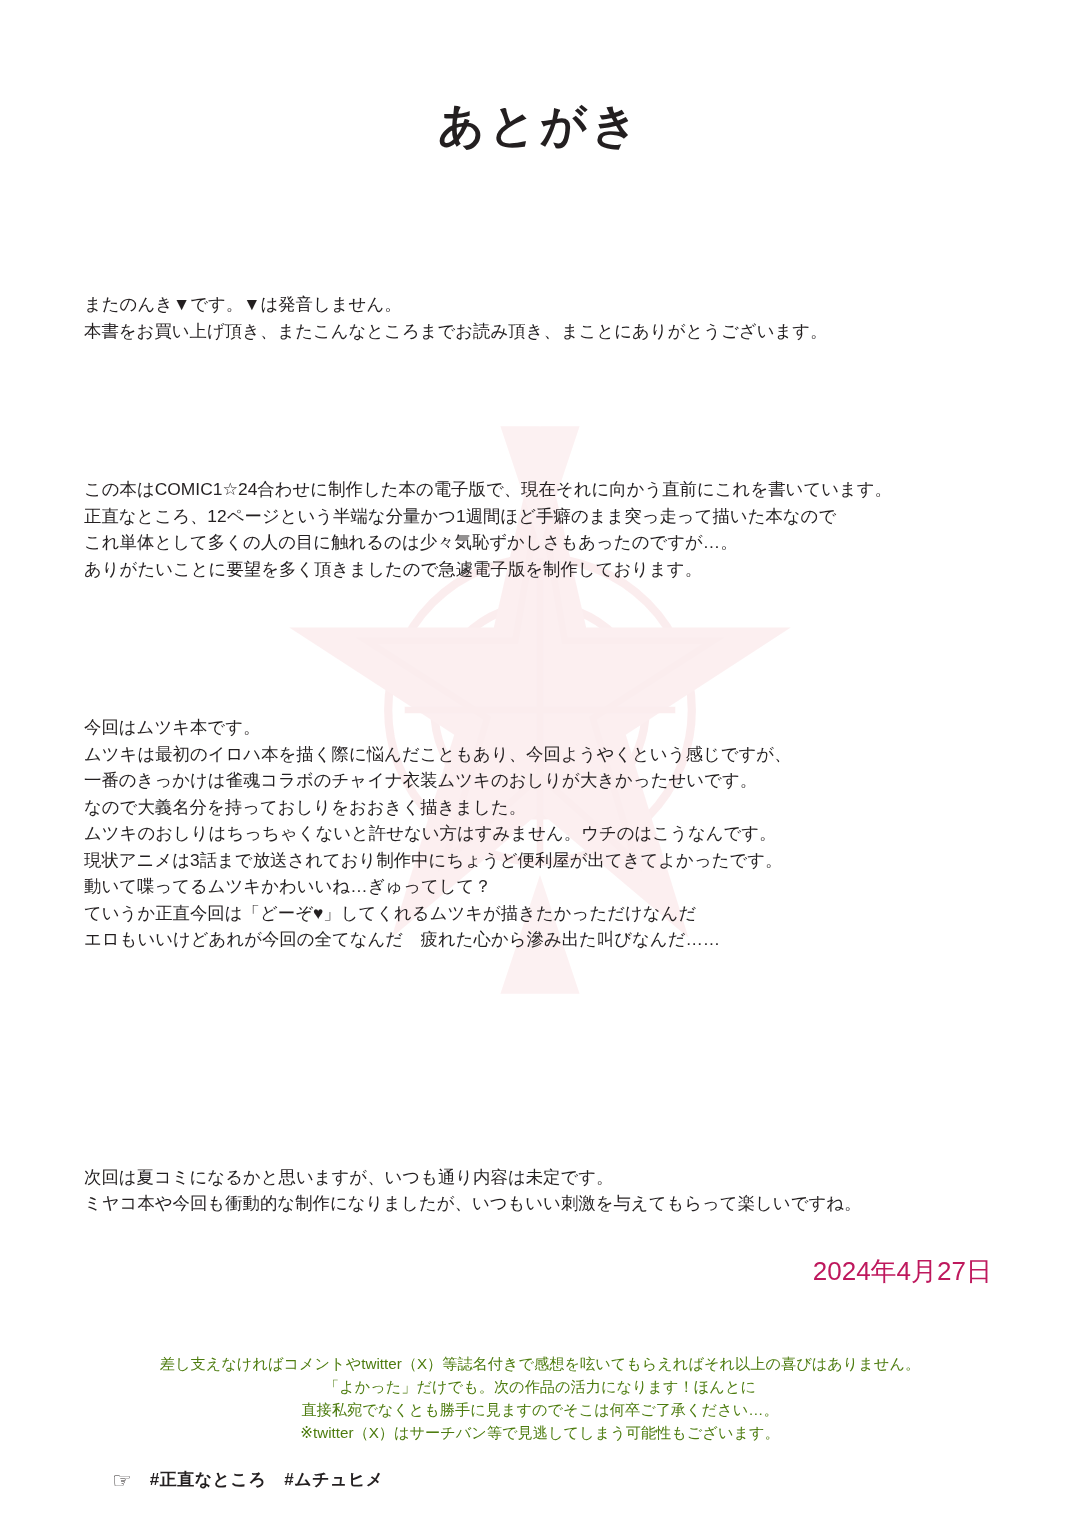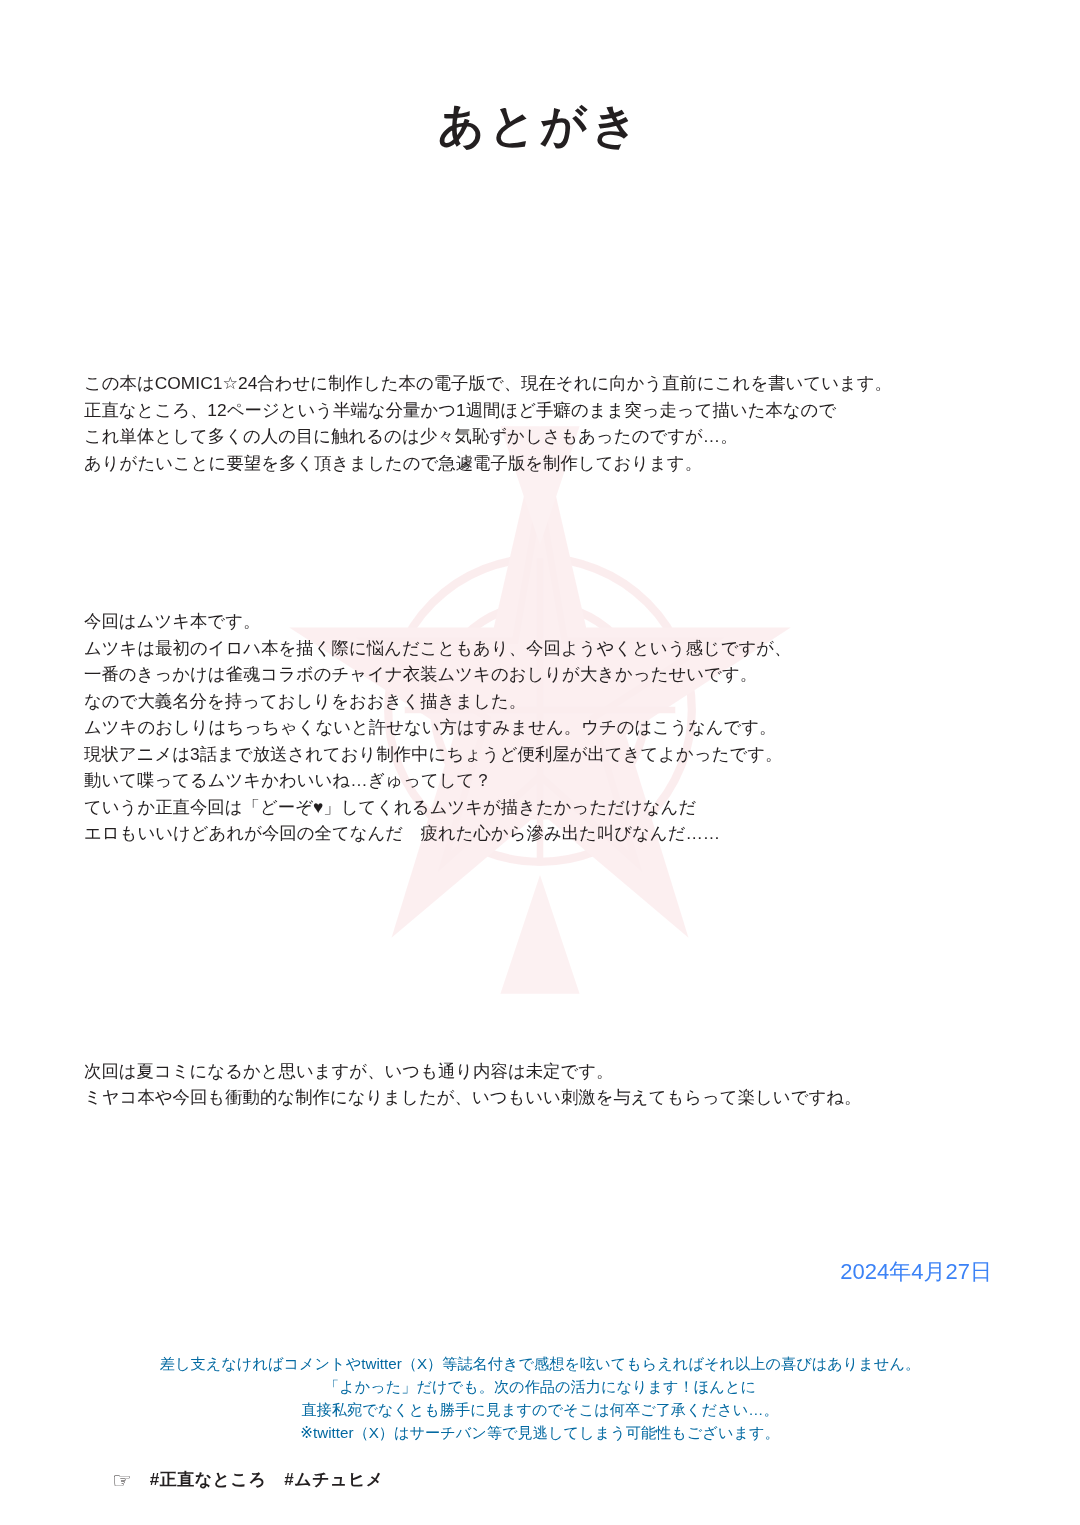--- a/index.html
+++ b/index.html
@@ -65,34 +65,34 @@
   }
   .gap-sm { height: 26px; }
   .gap-md { height: 26px; }
 
   .signature {
     position: absolute;
     right: 88px;
     top: 1258px;
     width: 500px;
     text-align: right;
-    font-size: 22px;
+    font-size: 26px;
     line-height: 27px;
-    color: #3b82f6;
+    color: #be185d;
   }
 
   .footnotes {
     position: absolute;
     left: 0;
     top: 1352px;
     width: 1080px;
     text-align: center;
     font-size: 15.2px;
     line-height: 23px;
-    color: #0369a1;
+    color: #4d7c0f;
     white-space: pre-wrap;
   }
 
   .tags-row {
     position: absolute;
     left: 112px;
     top: 1468px;
     display: flex;
     align-items: center;
     gap: 18px;
@@ -130,20 +130,22 @@
     </g>
     <g fill="#f0aab1">
       <polygon points="200,300 224,372 176,372"></polygon>
       <polygon points="200,100 224,28 176,28"></polygon>
     </g>
   </svg>
 
   <div class="title">あとがき</div>
 
   <div class="body-text">
+    <div class="para">またのんき▼です。▼は発音しません。
+本書をお買い上げ頂き、またこんなところまでお読み頂き、まことにありがとうございます。</div>
     <div class="gap-md"></div>
     <div class="para">この本はCOMIC1☆24合わせに制作した本の電子版で、現在それに向かう直前にこれを書いています。
 正直なところ、12ページという半端な分量かつ1週間ほど手癖のまま突っ走って描いた本なので
 これ単体として多くの人の目に触れるのは少々気恥ずかしさもあったのですが…。
 ありがたいことに要望を多く頂きましたので急遽電子版を制作しております。</div>
     <div class="gap-md"></div>
     <div class="para">今回はムツキ本です。
 ムツキは最初のイロハ本を描く際に悩んだこともあり、今回ようやくという感じですが、
 一番のきっかけは雀魂コラボのチャイナ衣装ムツキのおしりが大きかったせいです。
 なので大義名分を持っておしりをおおきく描きました。

